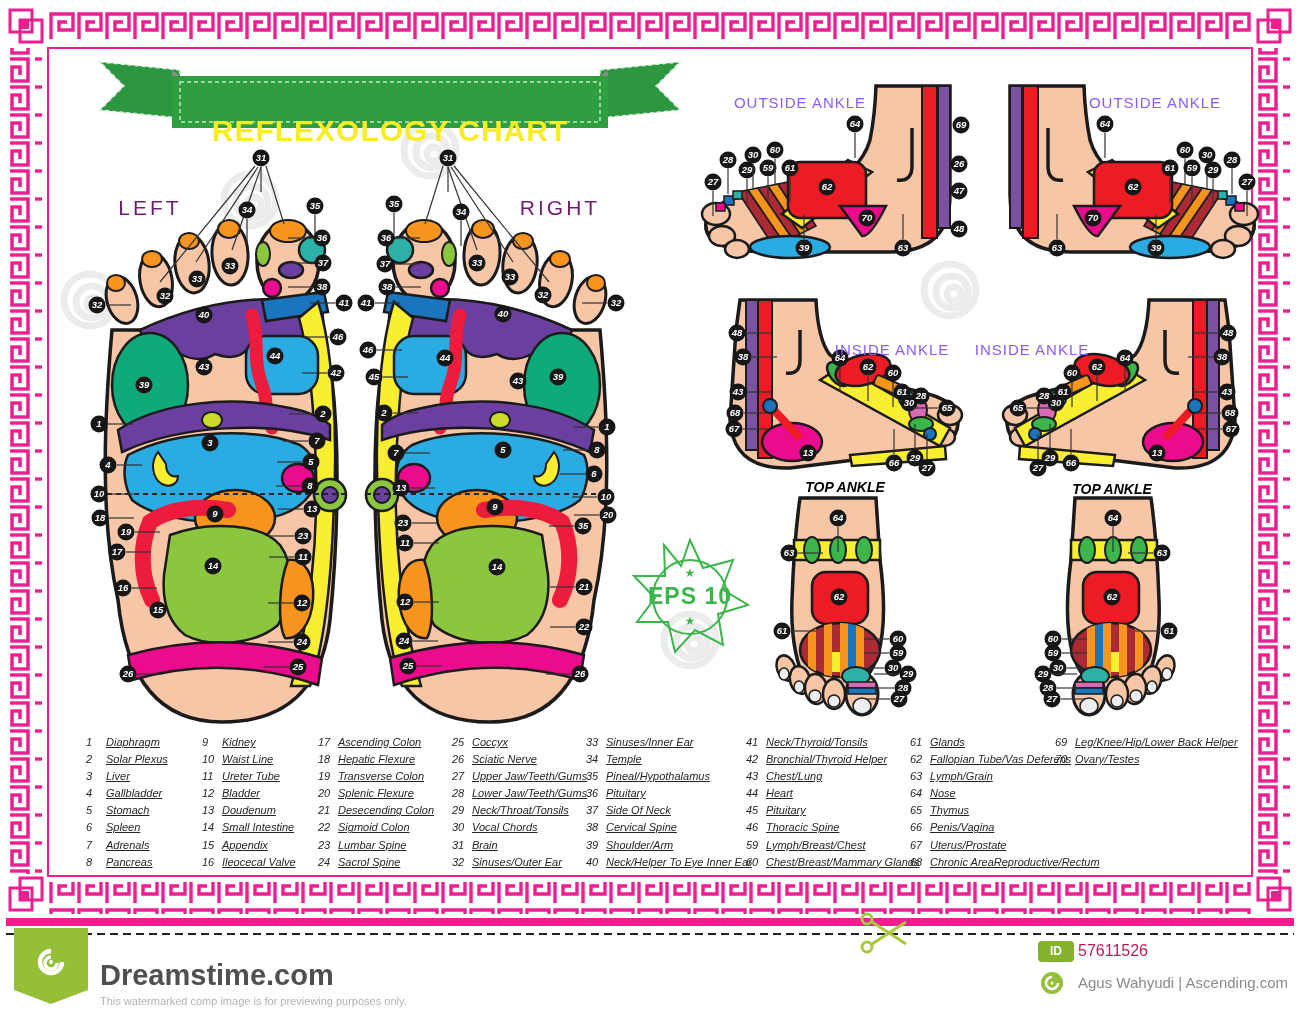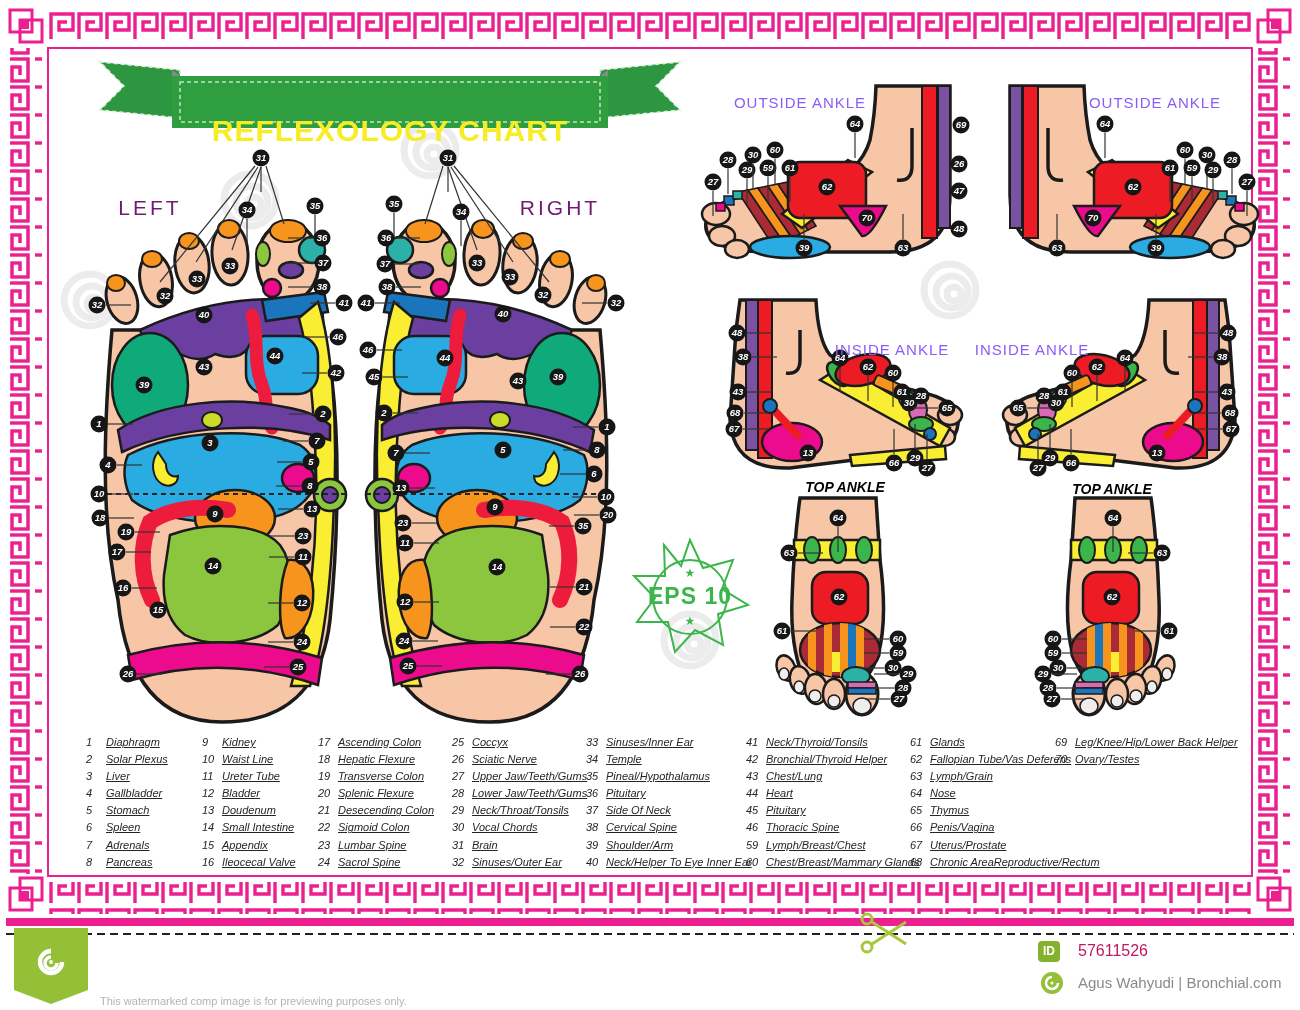--- a/index.html
+++ b/index.html
@@ -15,21 +15,21 @@
   .stamp-text{width:140px;text-align:center;color:#3cb54a;font-size:23px;font-weight:bold;letter-spacing:1px;}
   .stamp-star{width:140px;text-align:center;color:#3cb54a;font-size:12px;}
   .legend{position:absolute;left:0;top:0;z-index:3;}
   .lcol{position:absolute;top:734px;}
   .lrow{display:flex;font-style:italic;font-size:11px;line-height:17.1px;color:#252525;white-space:nowrap;}
   .ln{width:20px;flex:none;}
   .lt{flex:none;text-decoration:underline;}
   .dl-from{left:100px;top:932px;font-size:26px;color:#8c8c8c;}
   .dl-site{left:100px;top:959px;font-size:29px;font-weight:bold;color:#4f4f4f;}
   .dl-small{left:100px;top:995px;font-size:11px;color:#b3b3b3;}
-  .id-badge{left:1038px;top:941px;width:22px;height:21px;background:#84b22e;border-radius:4px;
+  .id-badge{left:1038px;top:941px;width:36px;height:21px;background:#84b22e;border-radius:4px;
     color:#fff;font-size:12px;font-weight:bold;text-align:center;line-height:21px;}
   .id-num{left:1078px;top:942px;font-size:16px;color:#be185d;}
   .credit{left:1078px;top:974px;font-size:15px;color:#8a8a8a;}
   .mnum{font:italic bold 9.5px "Liberation Sans",sans-serif;fill:#ffffff;text-anchor:middle;}
 </style>
 </head>
 <body>
 
 <div class="page">
 
@@ -958,18 +958,19 @@
           <span class="ln">69</span>
           <span class="lt">Leg/Knee/Hip/Lower Back Helper</span>
         </div>
         <div class="lrow">
           <span class="ln">70</span>
           <span class="lt">Ovary/Testes</span>
         </div>
       </div>
 </div>
 
+<div class="txt dl-site">Dreamstime.com</div>
 <div class="txt dl-small">This watermarked comp image is for previewing purposes only.</div>
 <div class="txt id-badge">ID</div>
 <div class="txt id-num">57611526</div>
-<div class="txt credit">Agus Wahyudi | Bronchial.com</div>
+<div class="txt credit">Agus Wahyudi | Ascending.com</div>
 
 </div>
 
 </body></html>

